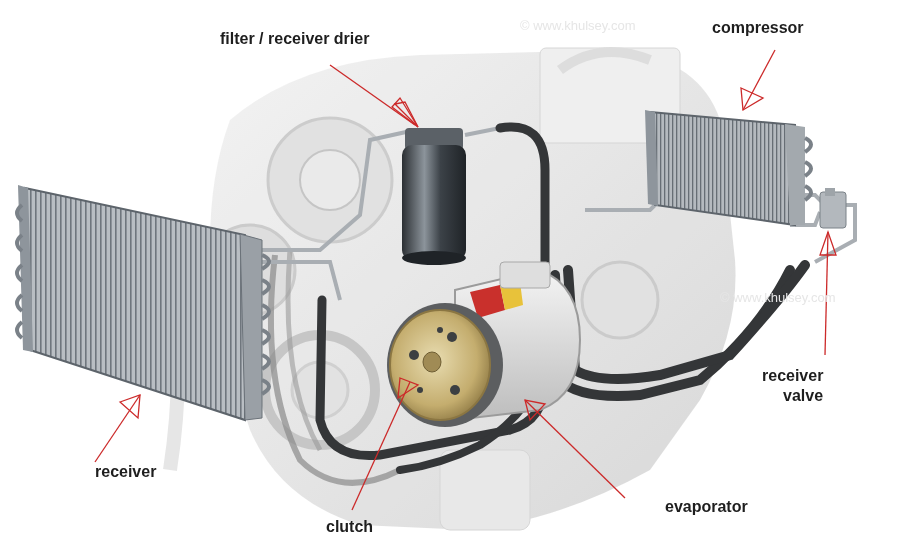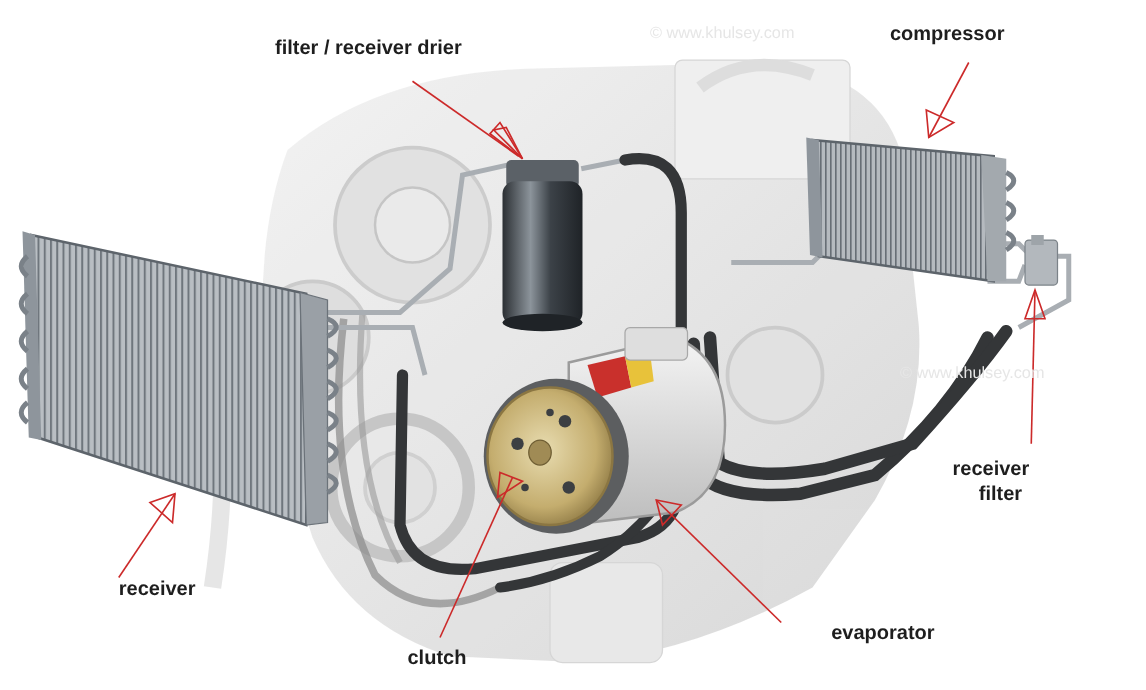--- a/index.html
+++ b/index.html
@@ -168,17 +168,17 @@
         </g>
   </g>
 </svg>
 
 <div class="wm" style="left:520px;top:18px;">© www.khulsey.com</div>
 <div class="wm" style="left:720px;top:290px;">© www.khulsey.com</div>
 
 <div class="lbl" style="left:220px;top:30px;">filter / receiver drier</div>
 <div class="lbl" style="left:712px;top:19px;">compressor</div>
 <div class="lbl" style="left:762px;top:367px;">receiver</div>
-<div class="lbl" style="left:783px;top:387px;">filter</div>
+<div class="lbl" style="left:783px;top:387px;">valve</div>
 <div class="lbl" style="left:665px;top:498px;">evaporator</div>
 <div class="lbl" style="left:95px;top:463px;">receiver</div>
 <div class="lbl" style="left:326px;top:518px;">clutch</div>
 </div>
 
 </body></html>

